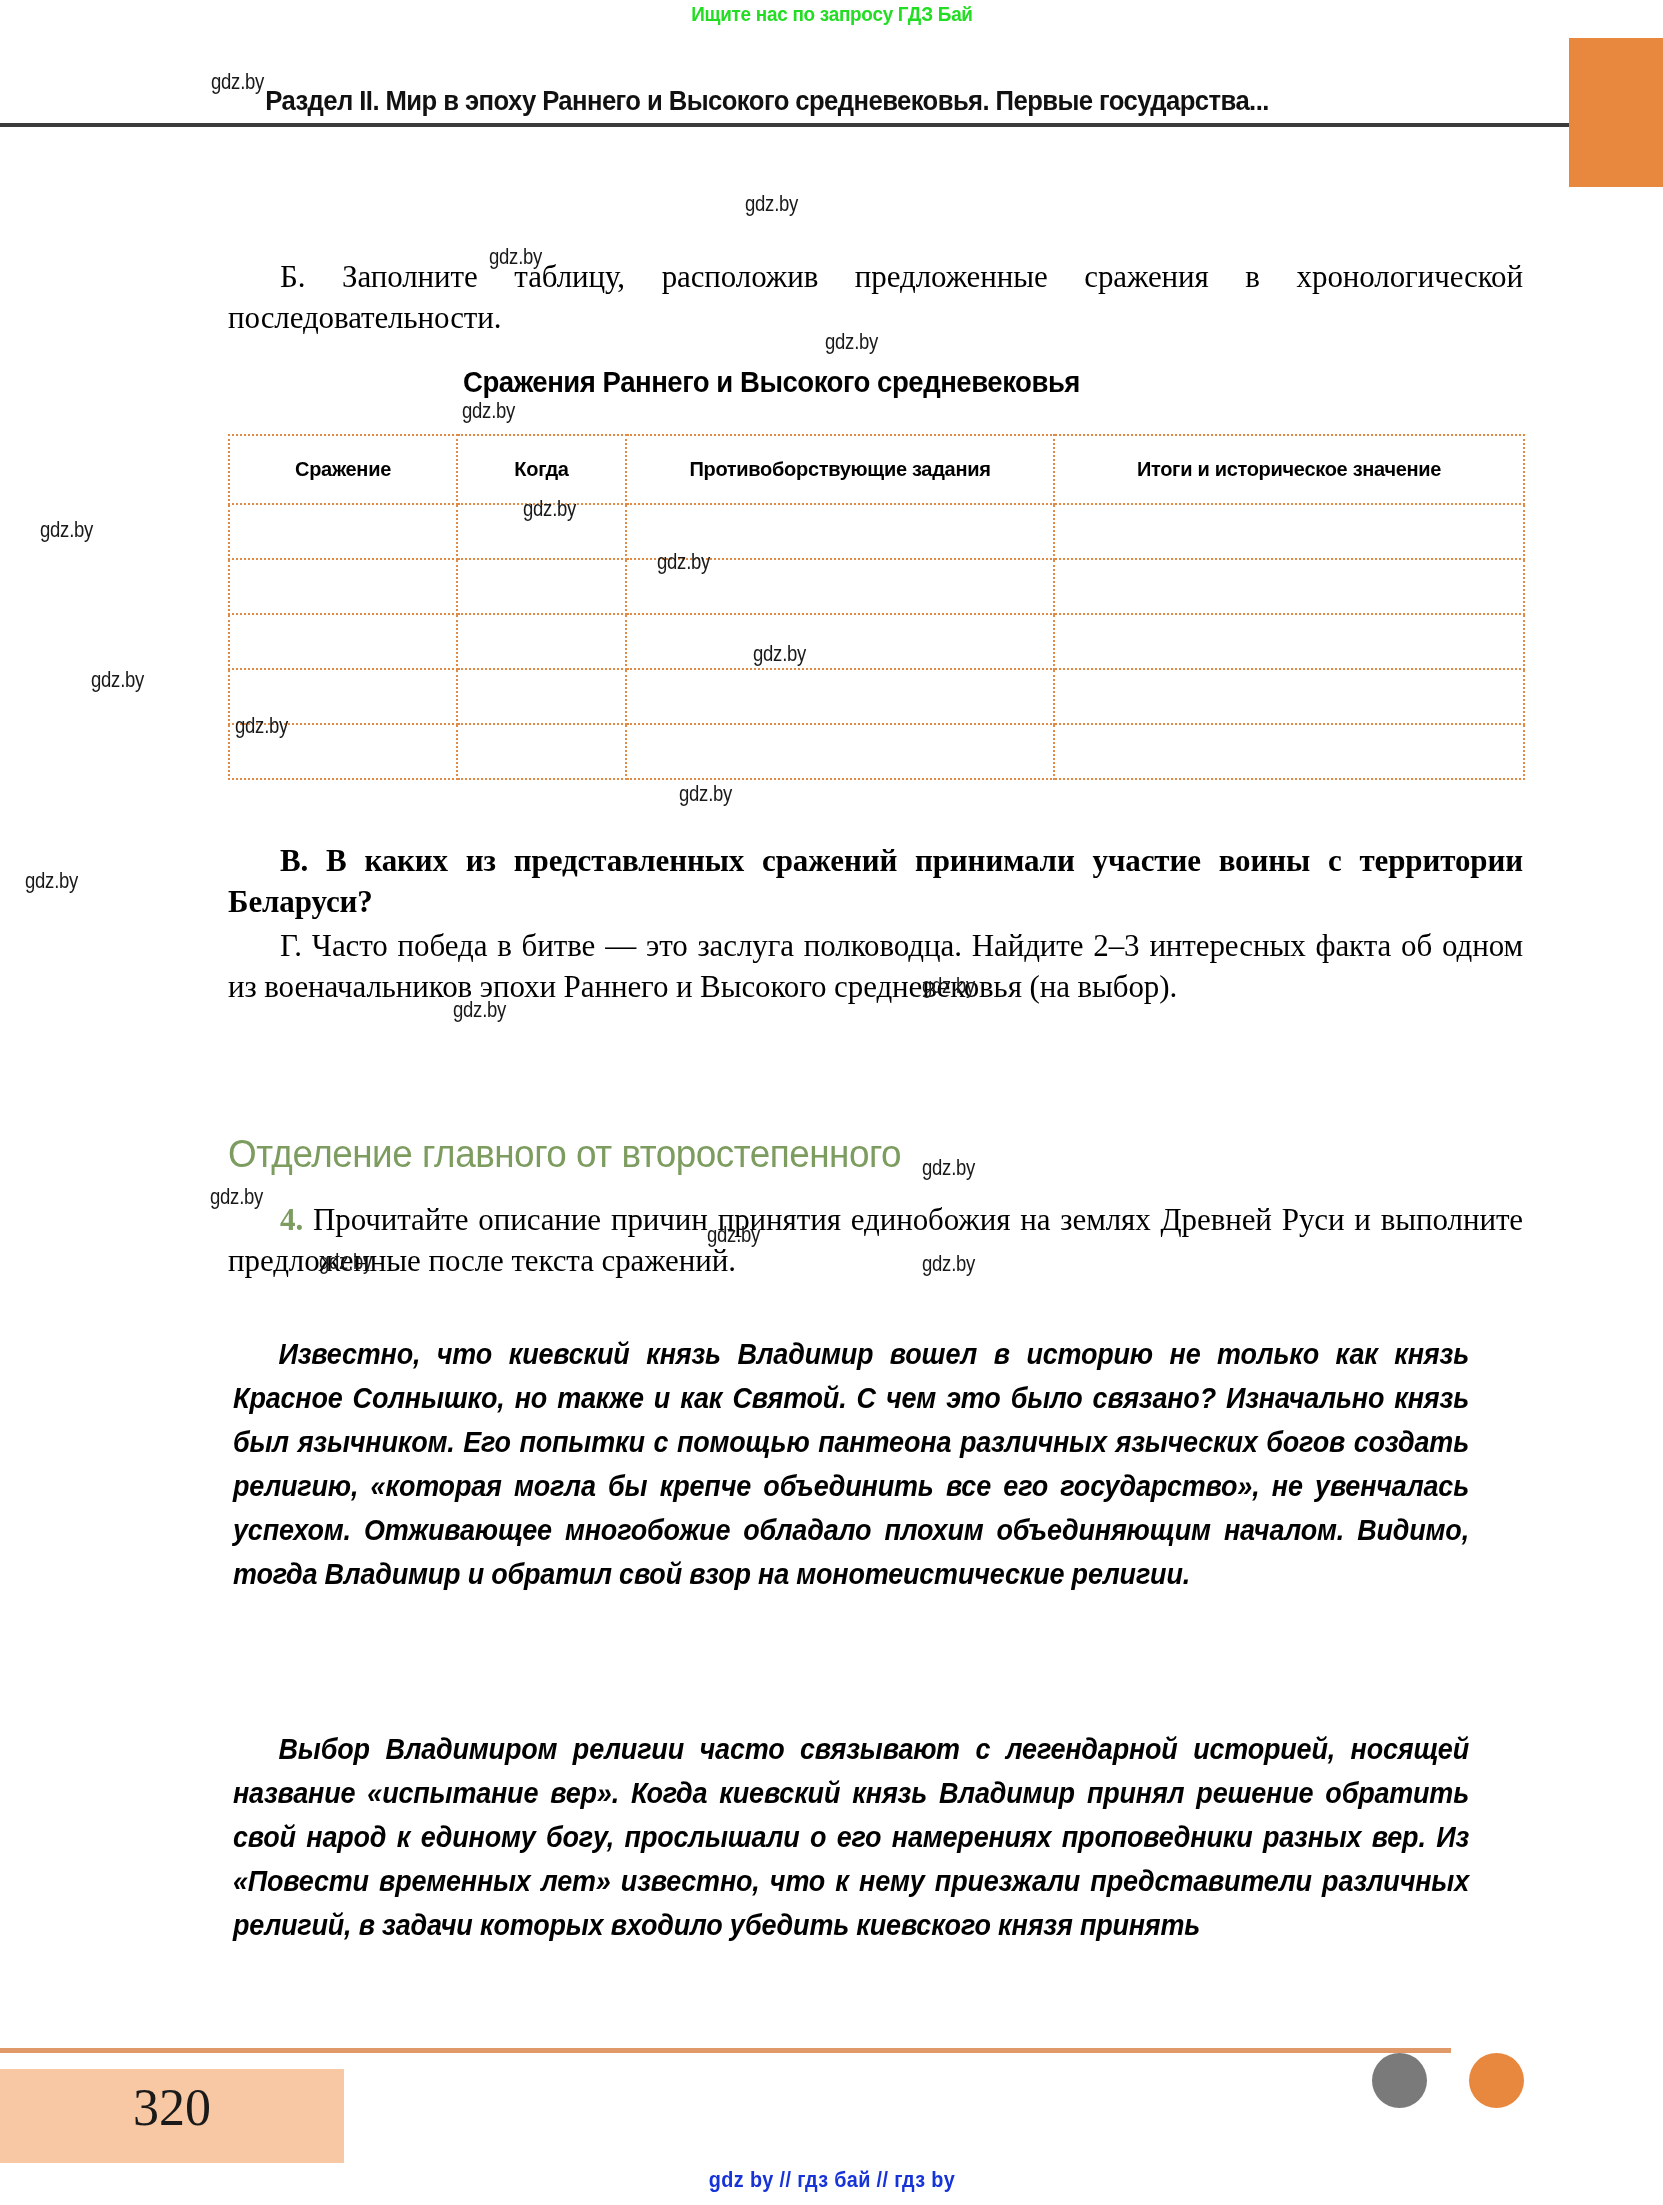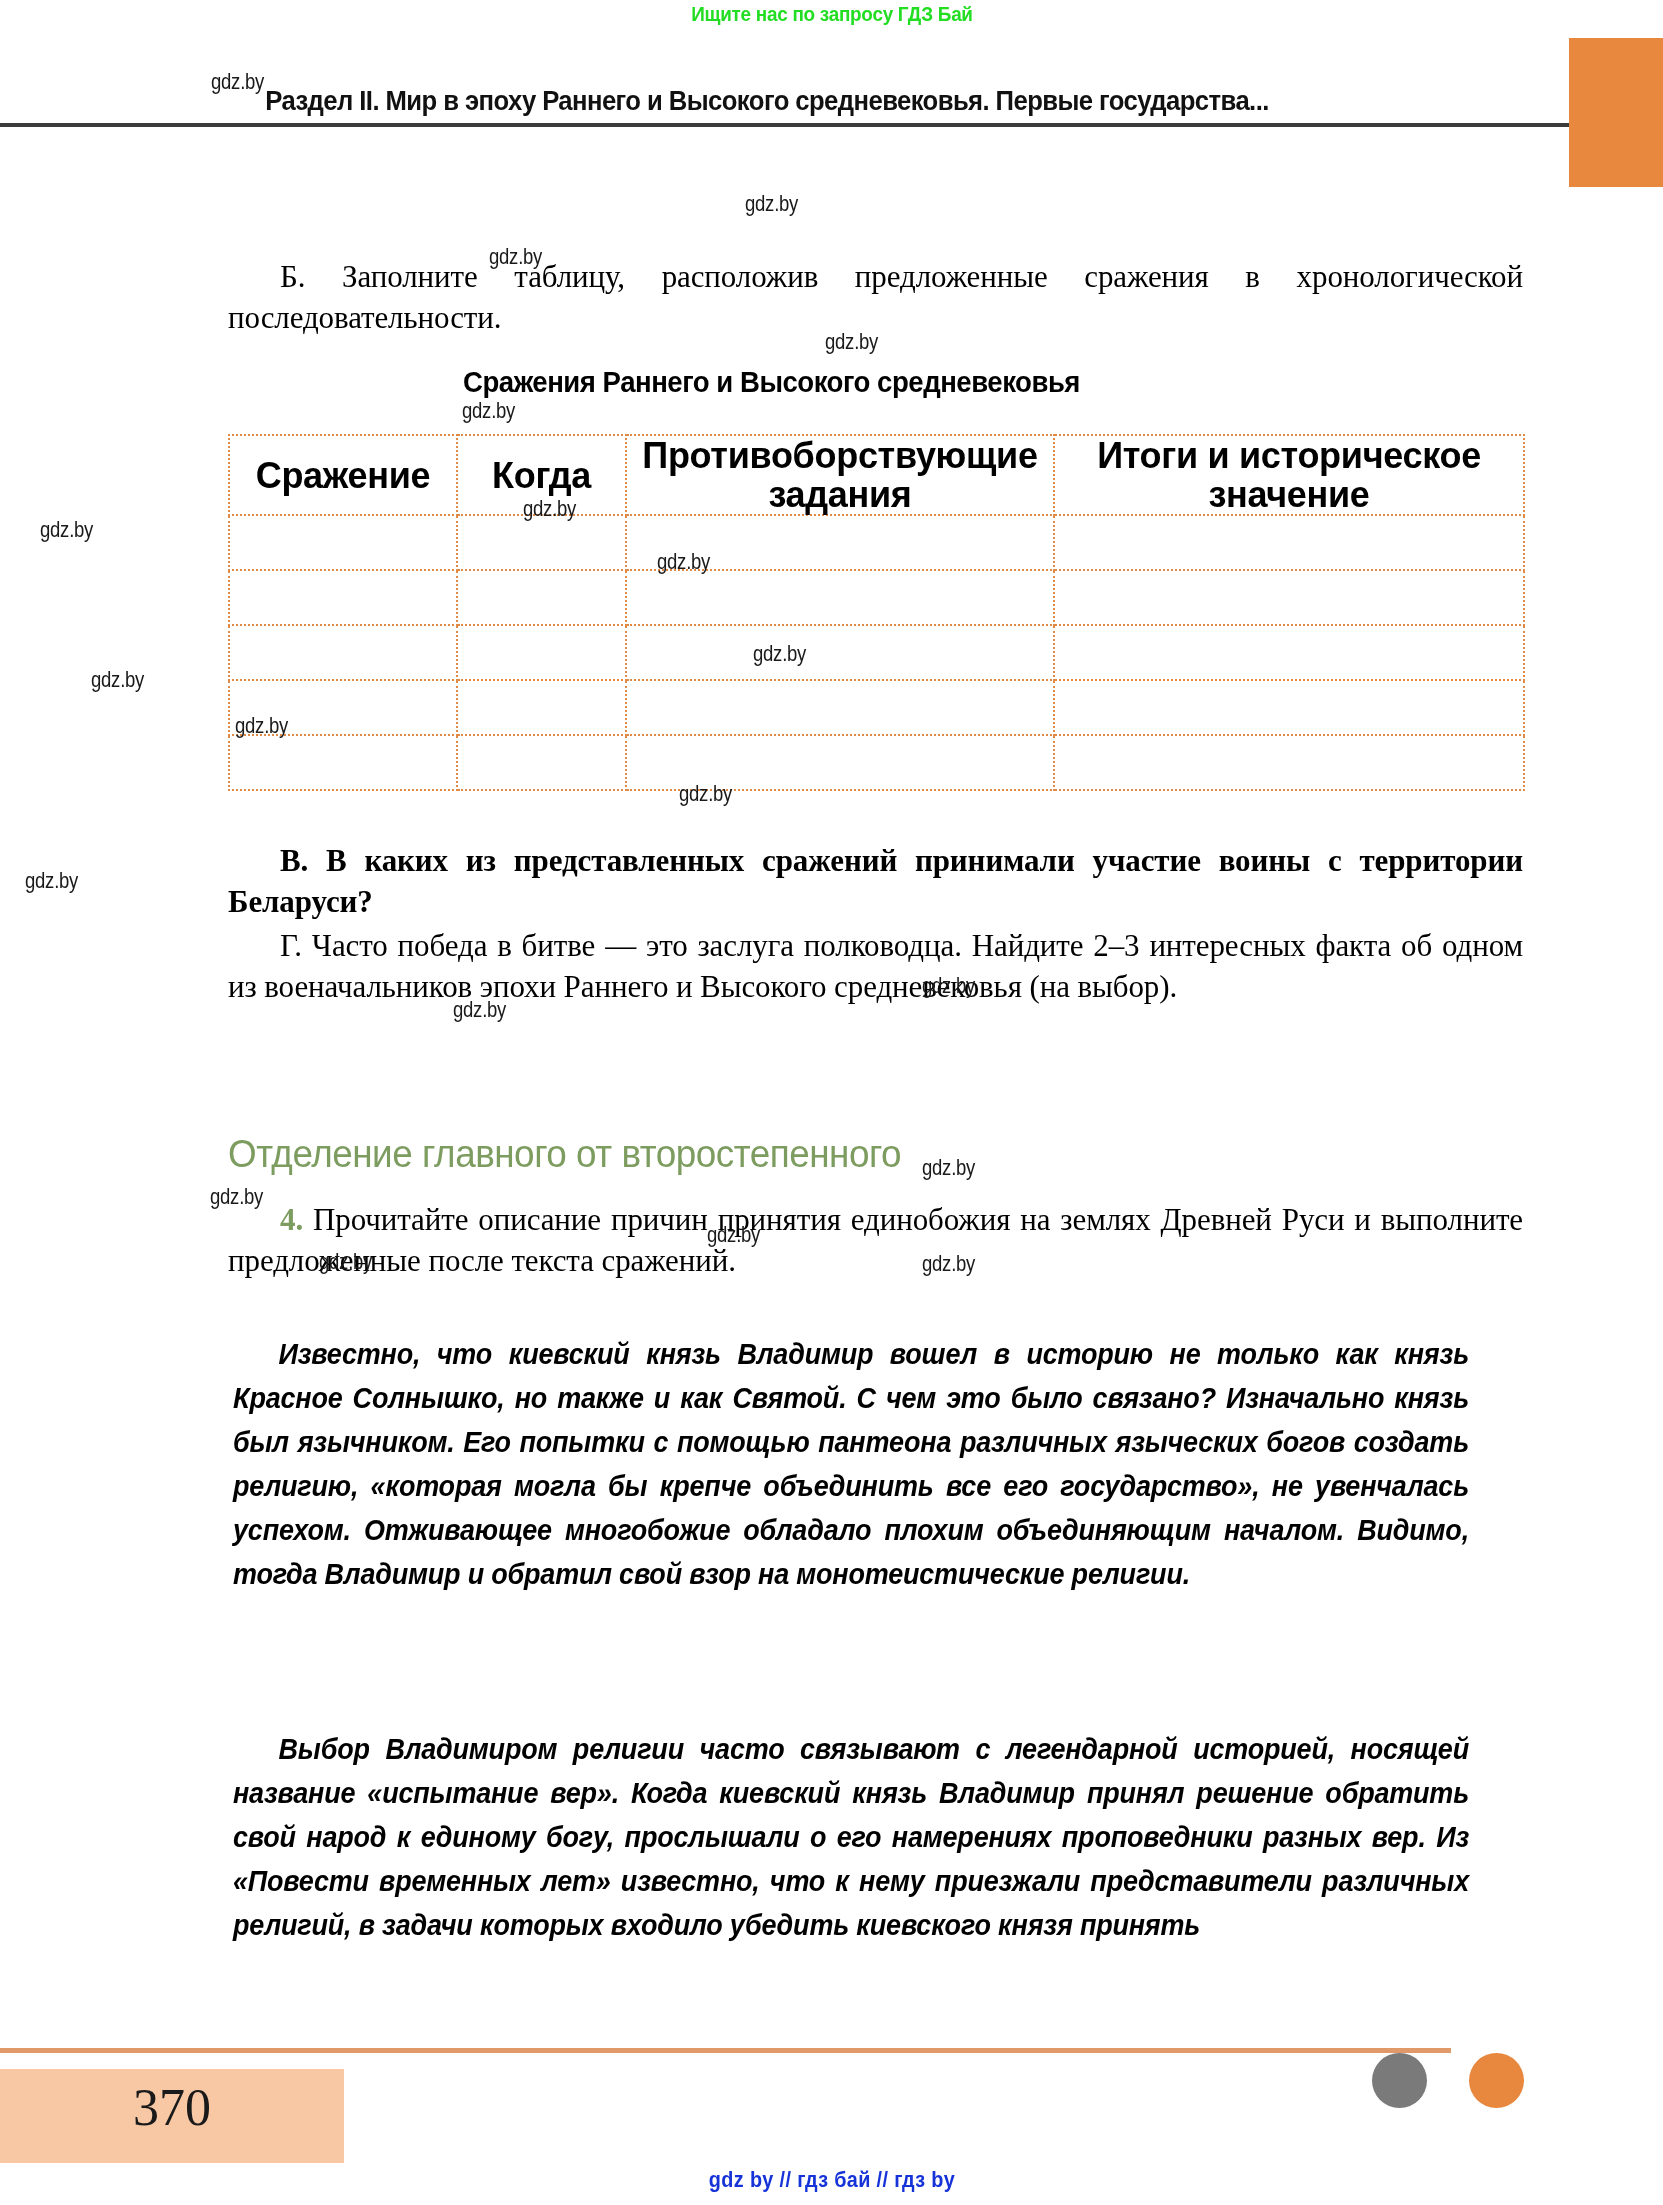--- a/index.html
+++ b/index.html
@@ -113,21 +113,21 @@
   }
   .wb-table td, .wb-table th {
     border: 2.5px dotted #e08a45;
     padding: 0;
     vertical-align: middle;
     text-align: center;
   }
   .wb-table th {
     height: 67px;
     font-family: "Liberation Sans", sans-serif;
-    font-size: 36px;
+    font-size: 20px;
     font-weight: 700;
     line-height: 39px;
     letter-spacing: -0.3px;
     transform: scaleX(1);
     text-align: center;
   }
   .wb-table td { height: 53px; }
   .col-1 { width: 228px; }
   .col-2 { width: 169px; }
   .col-3 { width: 428px; }
@@ -296,21 +296,21 @@
 <div class="para indent" style="top:1199px; left:228px; width:1295px;">
   <span class="qnum">4.</span><span> Прочитайте описание причин принятия единобожия на землях Древней Руси и выполните предложенные после текста сражений.</span>
 </div>
 
 <div class="extract indent" style="top:1332px; left:233px; width:1329px;">Известно, что киевский князь Владимир вошел в историю не только как князь Красное Солнышко, но также и как Святой. С чем это было связано? Изначально князь был язычником. Его попытки с помощью пантеона различных языческих богов создать религию, «которая могла бы крепче объединить все его государство», не увенчалась успехом. Отживающее многобожие обладало плохим объединяющим началом. Видимо, тогда Владимир и обратил свой взор на монотеистические религии.</div>
 
 <div class="extract indent" style="top:1727px; left:233px; width:1329px;">Выбор Владимиром религии часто связывают с легендарной историей, носящей название «испытание вер». Когда киевский князь Владимир принял решение обратить свой народ к единому богу, прослышали о его намерениях проповедники разных вер. Из «Повести временных лет» известно, что к нему приезжали представители различных религий, в задачи которых входило убедить киевского князя принять</div>
 
 <div class="foot-rule"></div>
 <div class="pageno-box"></div>
-<div class="pageno">370</div>
+<div class="pageno">320</div>
 <div class="dot dot-grey"></div>
 <div class="dot dot-orange"></div>
 <div class="foot-link">gdz by  //  гдз бай  //  гдз by</div>
 
 <div id="wm-layer">
     <div class="wm" style="left: 211px; top: 69px;">gdz.by</div>
     <div class="wm" style="left: 745px; top: 191px;">gdz.by</div>
     <div class="wm" style="left: 489px; top: 244px;">gdz.by</div>
     <div class="wm" style="left: 825px; top: 329px;">gdz.by</div>
     <div class="wm" style="left: 462px; top: 398px;">gdz.by</div>

